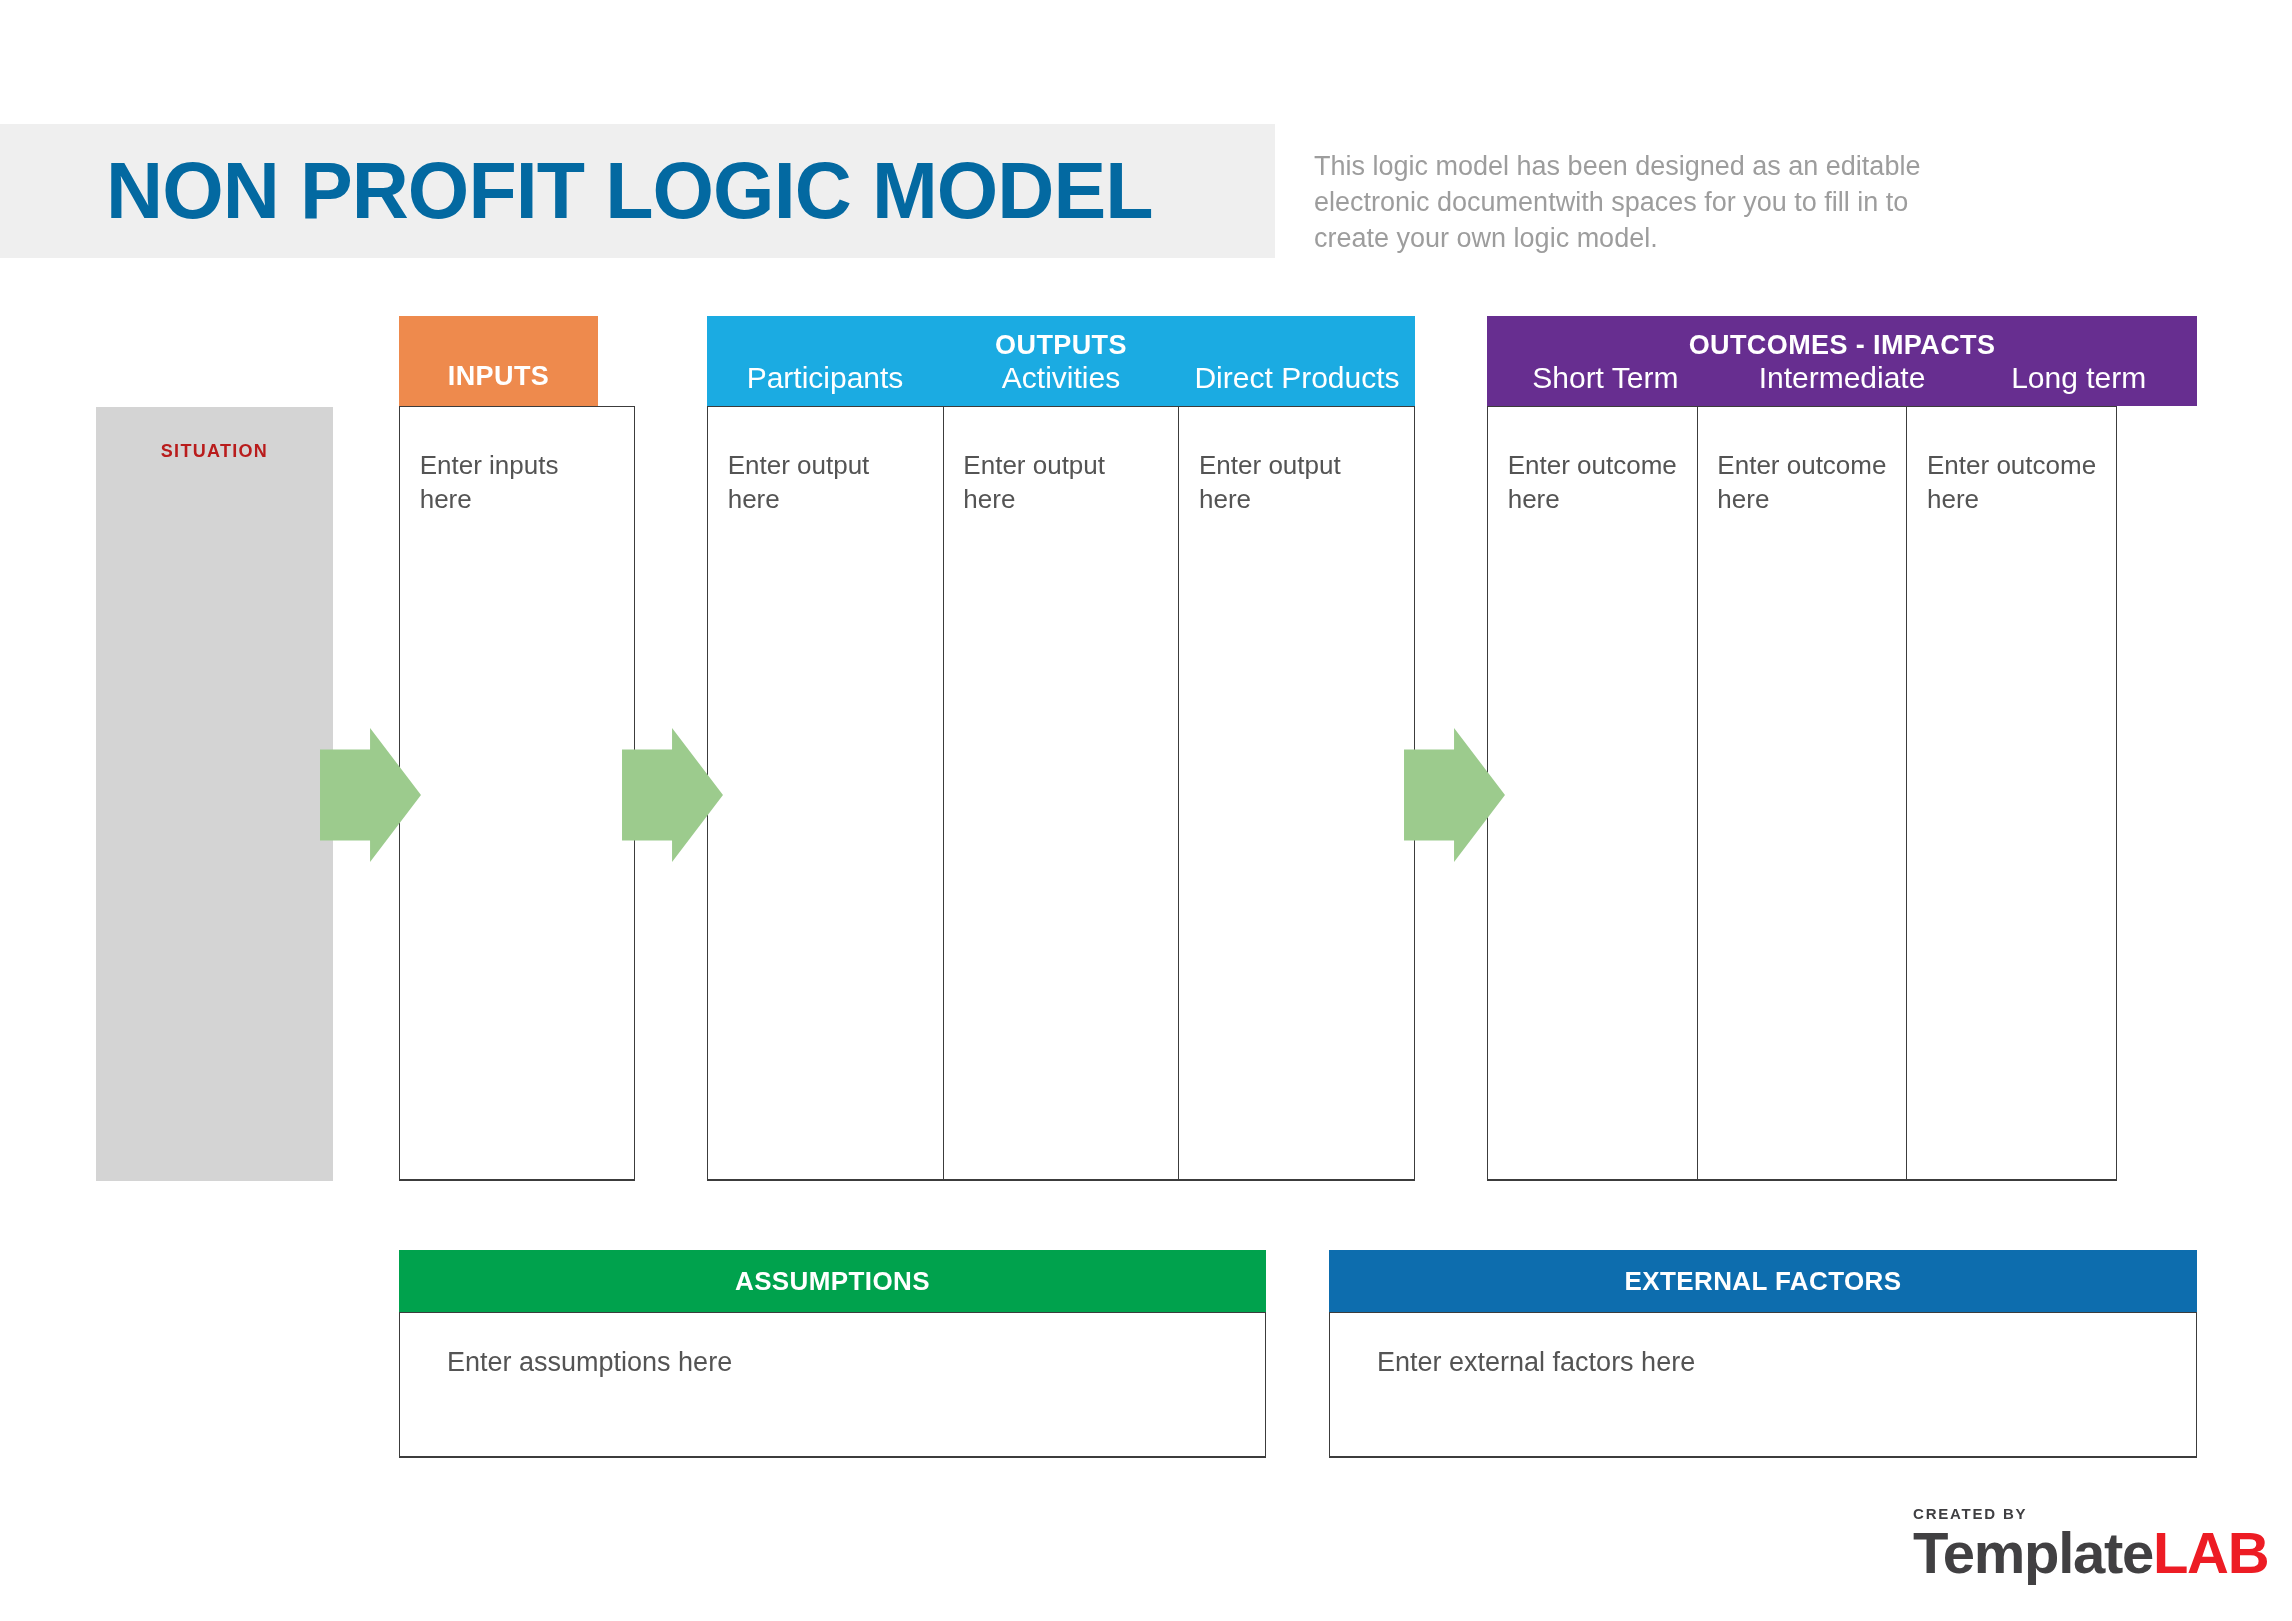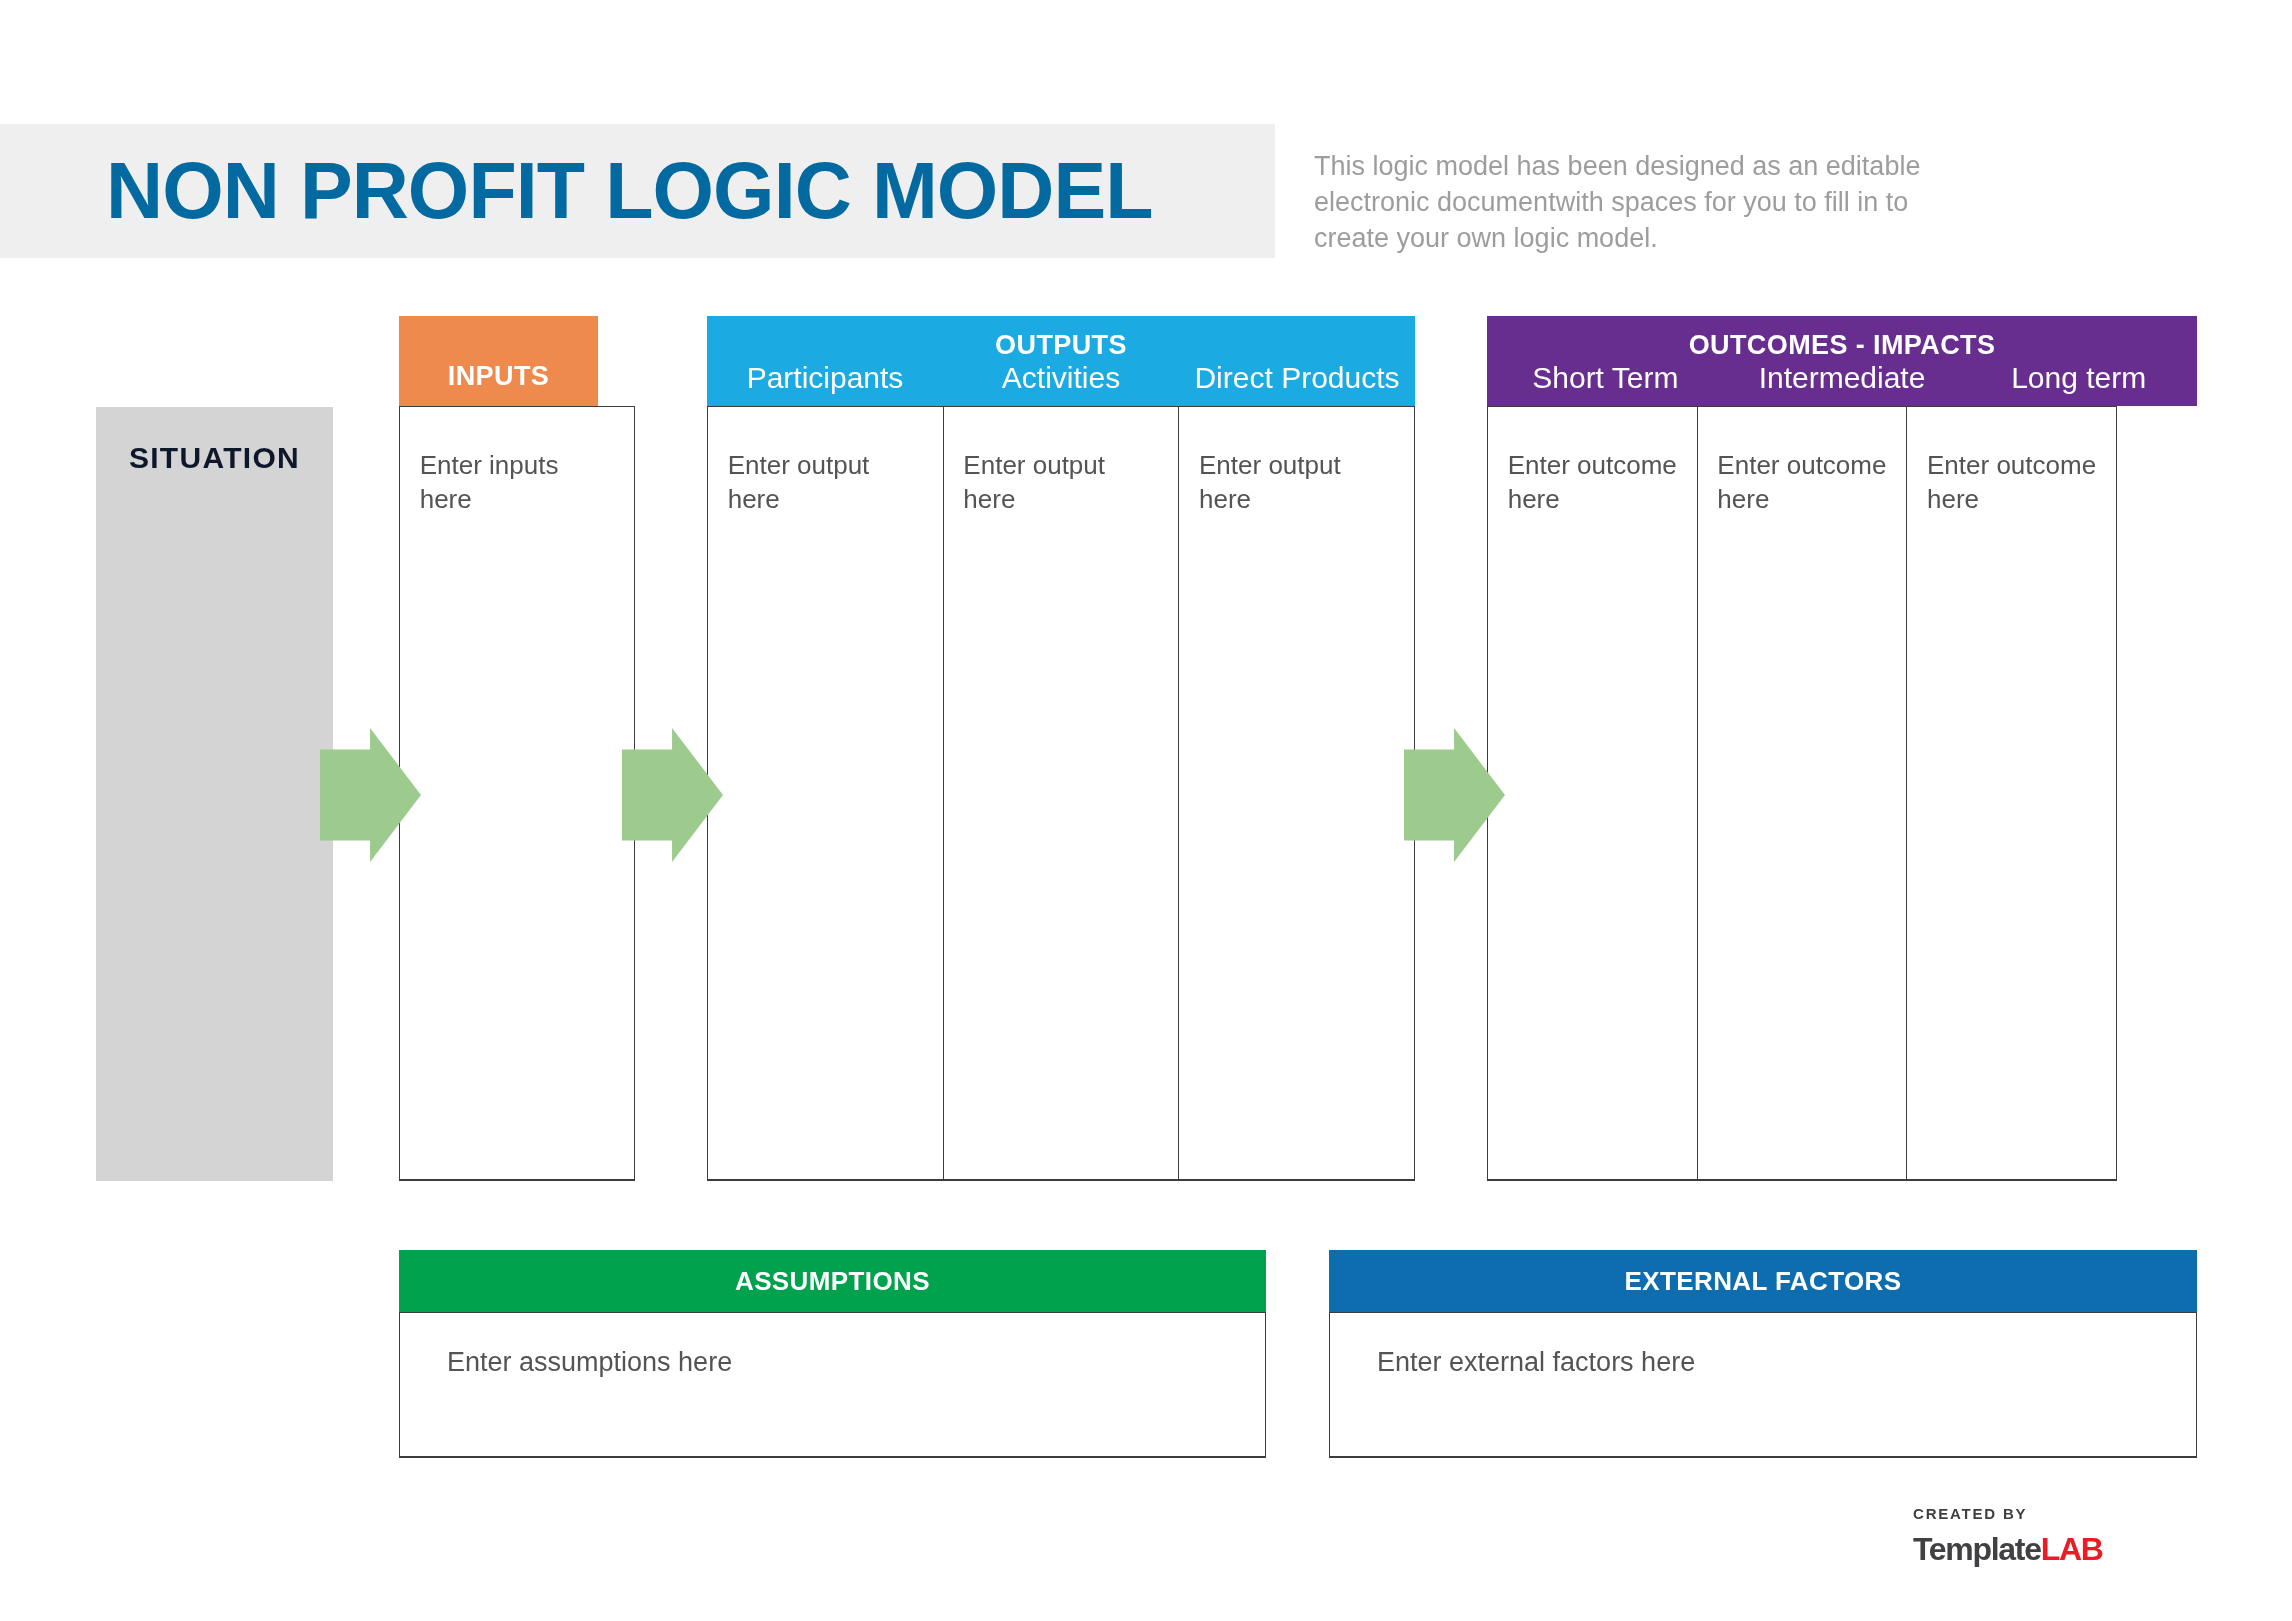--- a/index.html
+++ b/index.html
@@ -44,24 +44,24 @@
   
   .situation {
     position: absolute;
     left: 96px; top: 407px;
     width: 237px; height: 774px;
     background: #d4d4d4;
     text-align: center;
     padding-top: 34px;
   }
   .situation .label {
-    font-size: 30px;
+    font-size: 18px;
     font-weight: bold;
     letter-spacing: 1.3px;
-    color: #0f172a;
+    color: #b91c1c;
   }
 
   
   .col-header {
     position: absolute;
     height: 90px;
     color: #ffffff;
     text-align: center;
   }
   .col-header .header-title {
@@ -153,22 +153,22 @@
     left: 1913px; top: 1506px;
     line-height: 1;
   }
   .logo .created-by {
     font-size: 15px;
     font-weight: bold;
     letter-spacing: 1.8px;
     color: #3f3f42;
   }
   .logo .brand {
-    margin-top: 12px;
-    font-size: 32px;
+    margin-top: 3px;
+    font-size: 58px;
     font-weight: bold;
     letter-spacing: -1.3px;
     white-space: nowrap;
   }
   .logo .brand-dark { color: #414042; }
   .logo .brand-red  { color: #ed1c24; }
 </style>
 </head>
 <body>
 

